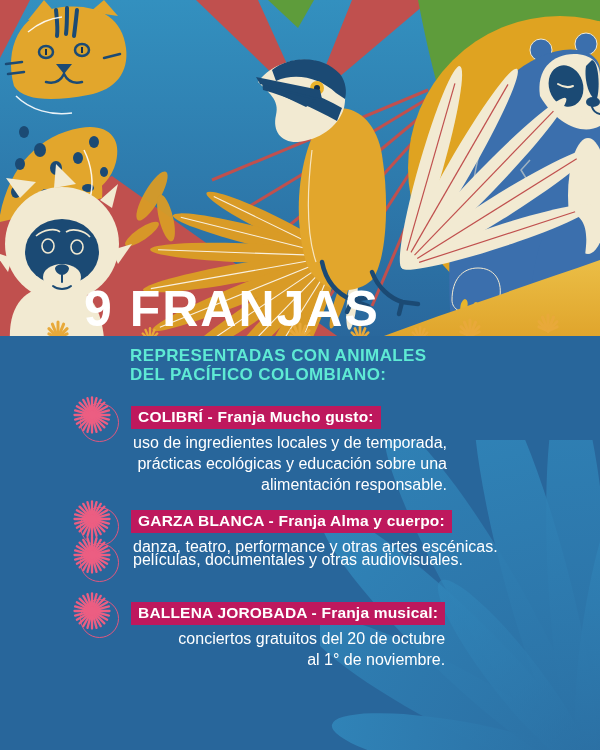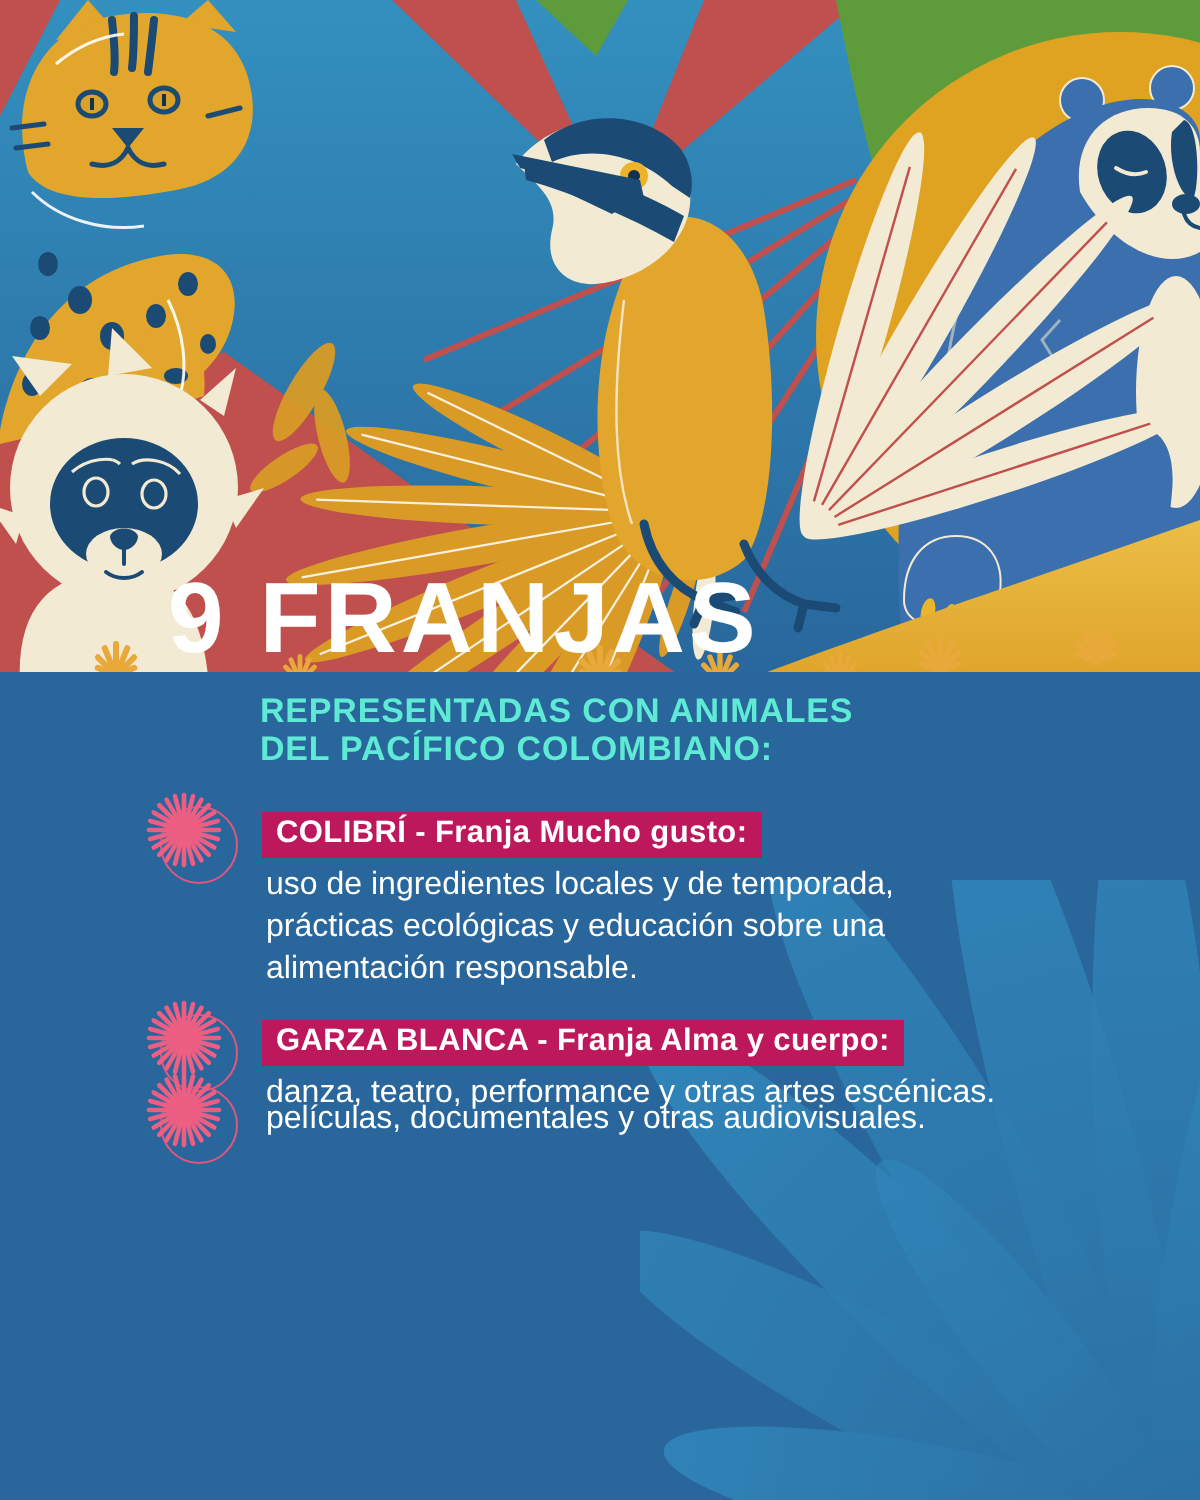--- a/index.html
+++ b/index.html
@@ -18,21 +18,21 @@
   .subtitle{position:absolute;left:130px;top:10px;color:#5eead4;
     font-size:17px;font-weight:bold;letter-spacing:.4px;line-height:19px;}
   .item{position:absolute;left:73px;display:flex;align-items:flex-start;z-index:3;}
   .item-1{top:70px;} .item-2{top:174px;} .item-3{top:210px;} .item-4{top:266px;}
   .fl-wrap{position:relative;width:46px;height:46px;flex:0 0 46px;margin-top:-10px;margin-right:12px;}
   .fl-ring{position:absolute;left:7px;top:7px;width:37px;height:37px;border:1.5px solid #E0577F;border-radius:50%;}
   .fl-svg{position:absolute;left:0;top:0;width:38px;height:38px;}
   .item-text{max-width:420px;}
   .hl{display:inline-block;background:#be185d;color:#FFFFFF;font-weight:bold;
       font-size:15.5px;line-height:16px;padding:3px 7px 4px 7px;letter-spacing:.2px;}
-  .desc{color:#FFFFFF;font-size:16px;line-height:21px;margin-top:3px;margin-left:2px;white-space:pre-line;}
+  .desc{color:#FFFFFF;font-size:16px;line-height:21px;margin-top:3px;margin-left:2px;white-space:pre-line;text-align:right;}
 
   .agave{position:absolute;right:0;bottom:0;width:280px;height:310px;z-index:1;pointer-events:none;}
 </style>
 </head>
 <body>
 
 <svg width="0" height="0" style="position:absolute" aria-hidden="true">
   <defs>
     <g id="fl" stroke="#EC5E82" stroke-width="2.3" stroke-linecap="round">
       <line id="fl-line" x1="0" y1="-3.5" x2="0" y2="-17.5"></line>
@@ -347,15 +347,28 @@
         <div class="fl-ring"></div>
         <svg class="fl-svg" viewBox="-19 -19 38 38">
             <use href="#fl"></use>
           </svg>
       </div>
       <div class="item-text">
         <div class="desc">películas, documentales y otras audiovisuales.</div>
       </div>
     </div>
 
+    <div class="item item-4">
+      <div class="fl-wrap">
+        <div class="fl-ring"></div>
+        <svg class="fl-svg" viewBox="-19 -19 38 38">
+            <use href="#fl"></use>
+          </svg>
+      </div>
+      <div class="item-text">
+        <span class="hl">BALLENA JOROBADA - Franja musical:</span>
+        <div class="desc">conciertos gratuitos del 20 de octubre
+al 1° de noviembre.</div>
+      </div>
+    </div>
 
   </div>
 </div>
 
 </body></html>

